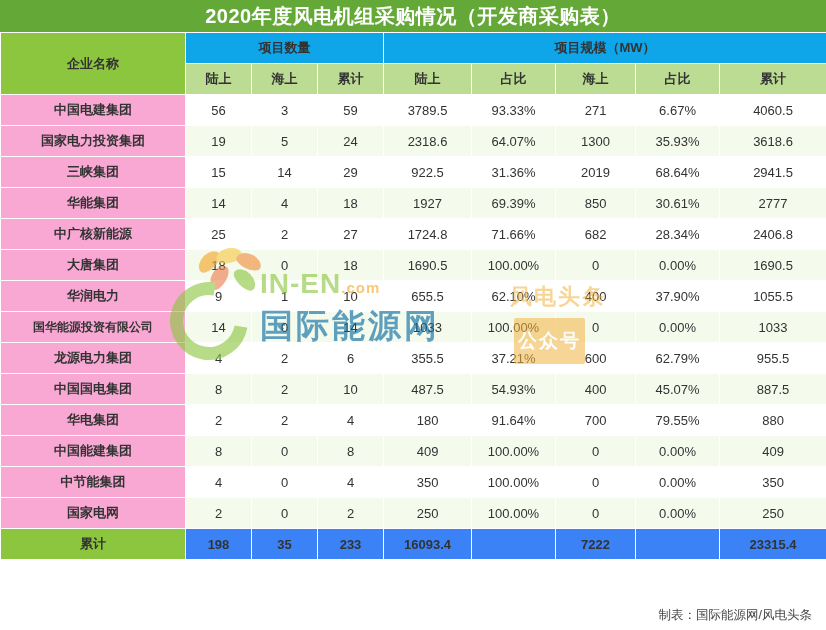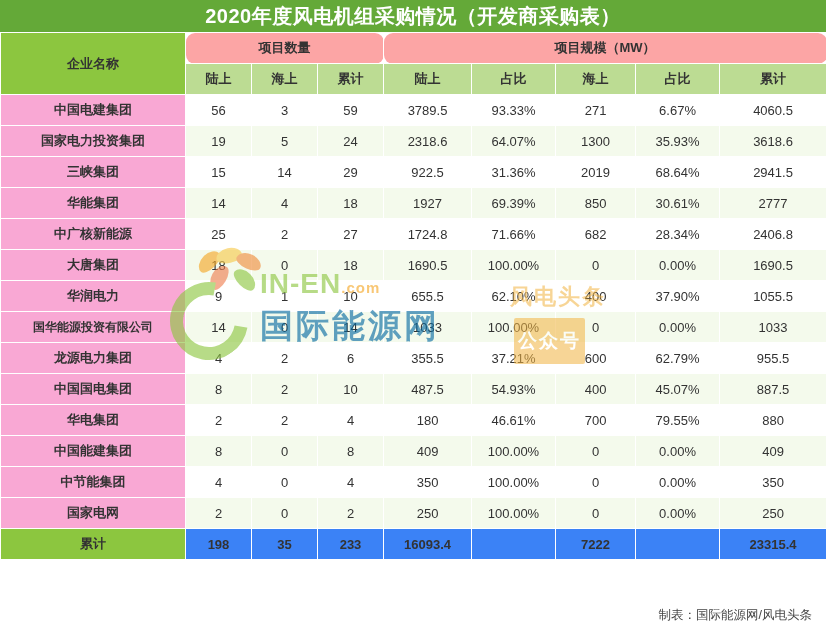--- a/index.html
+++ b/index.html
@@ -42,25 +42,24 @@
     border: 1px solid #ffffff;
     text-align: center;
     font-size: 13px;
     color: #333333;
     padding: 0;
     height: 31px;
   }
 
   
   .hdr {
-    background: #fca5a5;
+    background: #0ea5e9;
     color: #ffffff;
     font-weight: bold;
     font-size: 14px;
-    border-radius: 9px;
   }
   .hdr-sub {
     background: #bcdc93;
     color: #ffffff;
     font-weight: bold;
     font-size: 13px;
   }
   .hdr-name {
     background: #8cc63f;
     color: #ffffff;
@@ -355,21 +354,21 @@
         <td class="data-cell">400</td>
         <td class="data-cell">45.07%</td>
         <td class="data-cell">887.5</td>
       </tr>
       <tr>
         <td class="name-cell">华电集团</td>
         <td class="data-cell">2</td>
         <td class="data-cell">2</td>
         <td class="data-cell">4</td>
         <td class="data-cell">180</td>
-        <td class="data-cell">46.61%</td>
+        <td class="data-cell">91.64%</td>
         <td class="data-cell">700</td>
         <td class="data-cell">79.55%</td>
         <td class="data-cell">880</td>
       </tr>
       <tr class="alt">
         <td class="name-cell">中国能建集团</td>
         <td class="data-cell">8</td>
         <td class="data-cell">0</td>
         <td class="data-cell">8</td>
         <td class="data-cell">409</td>

